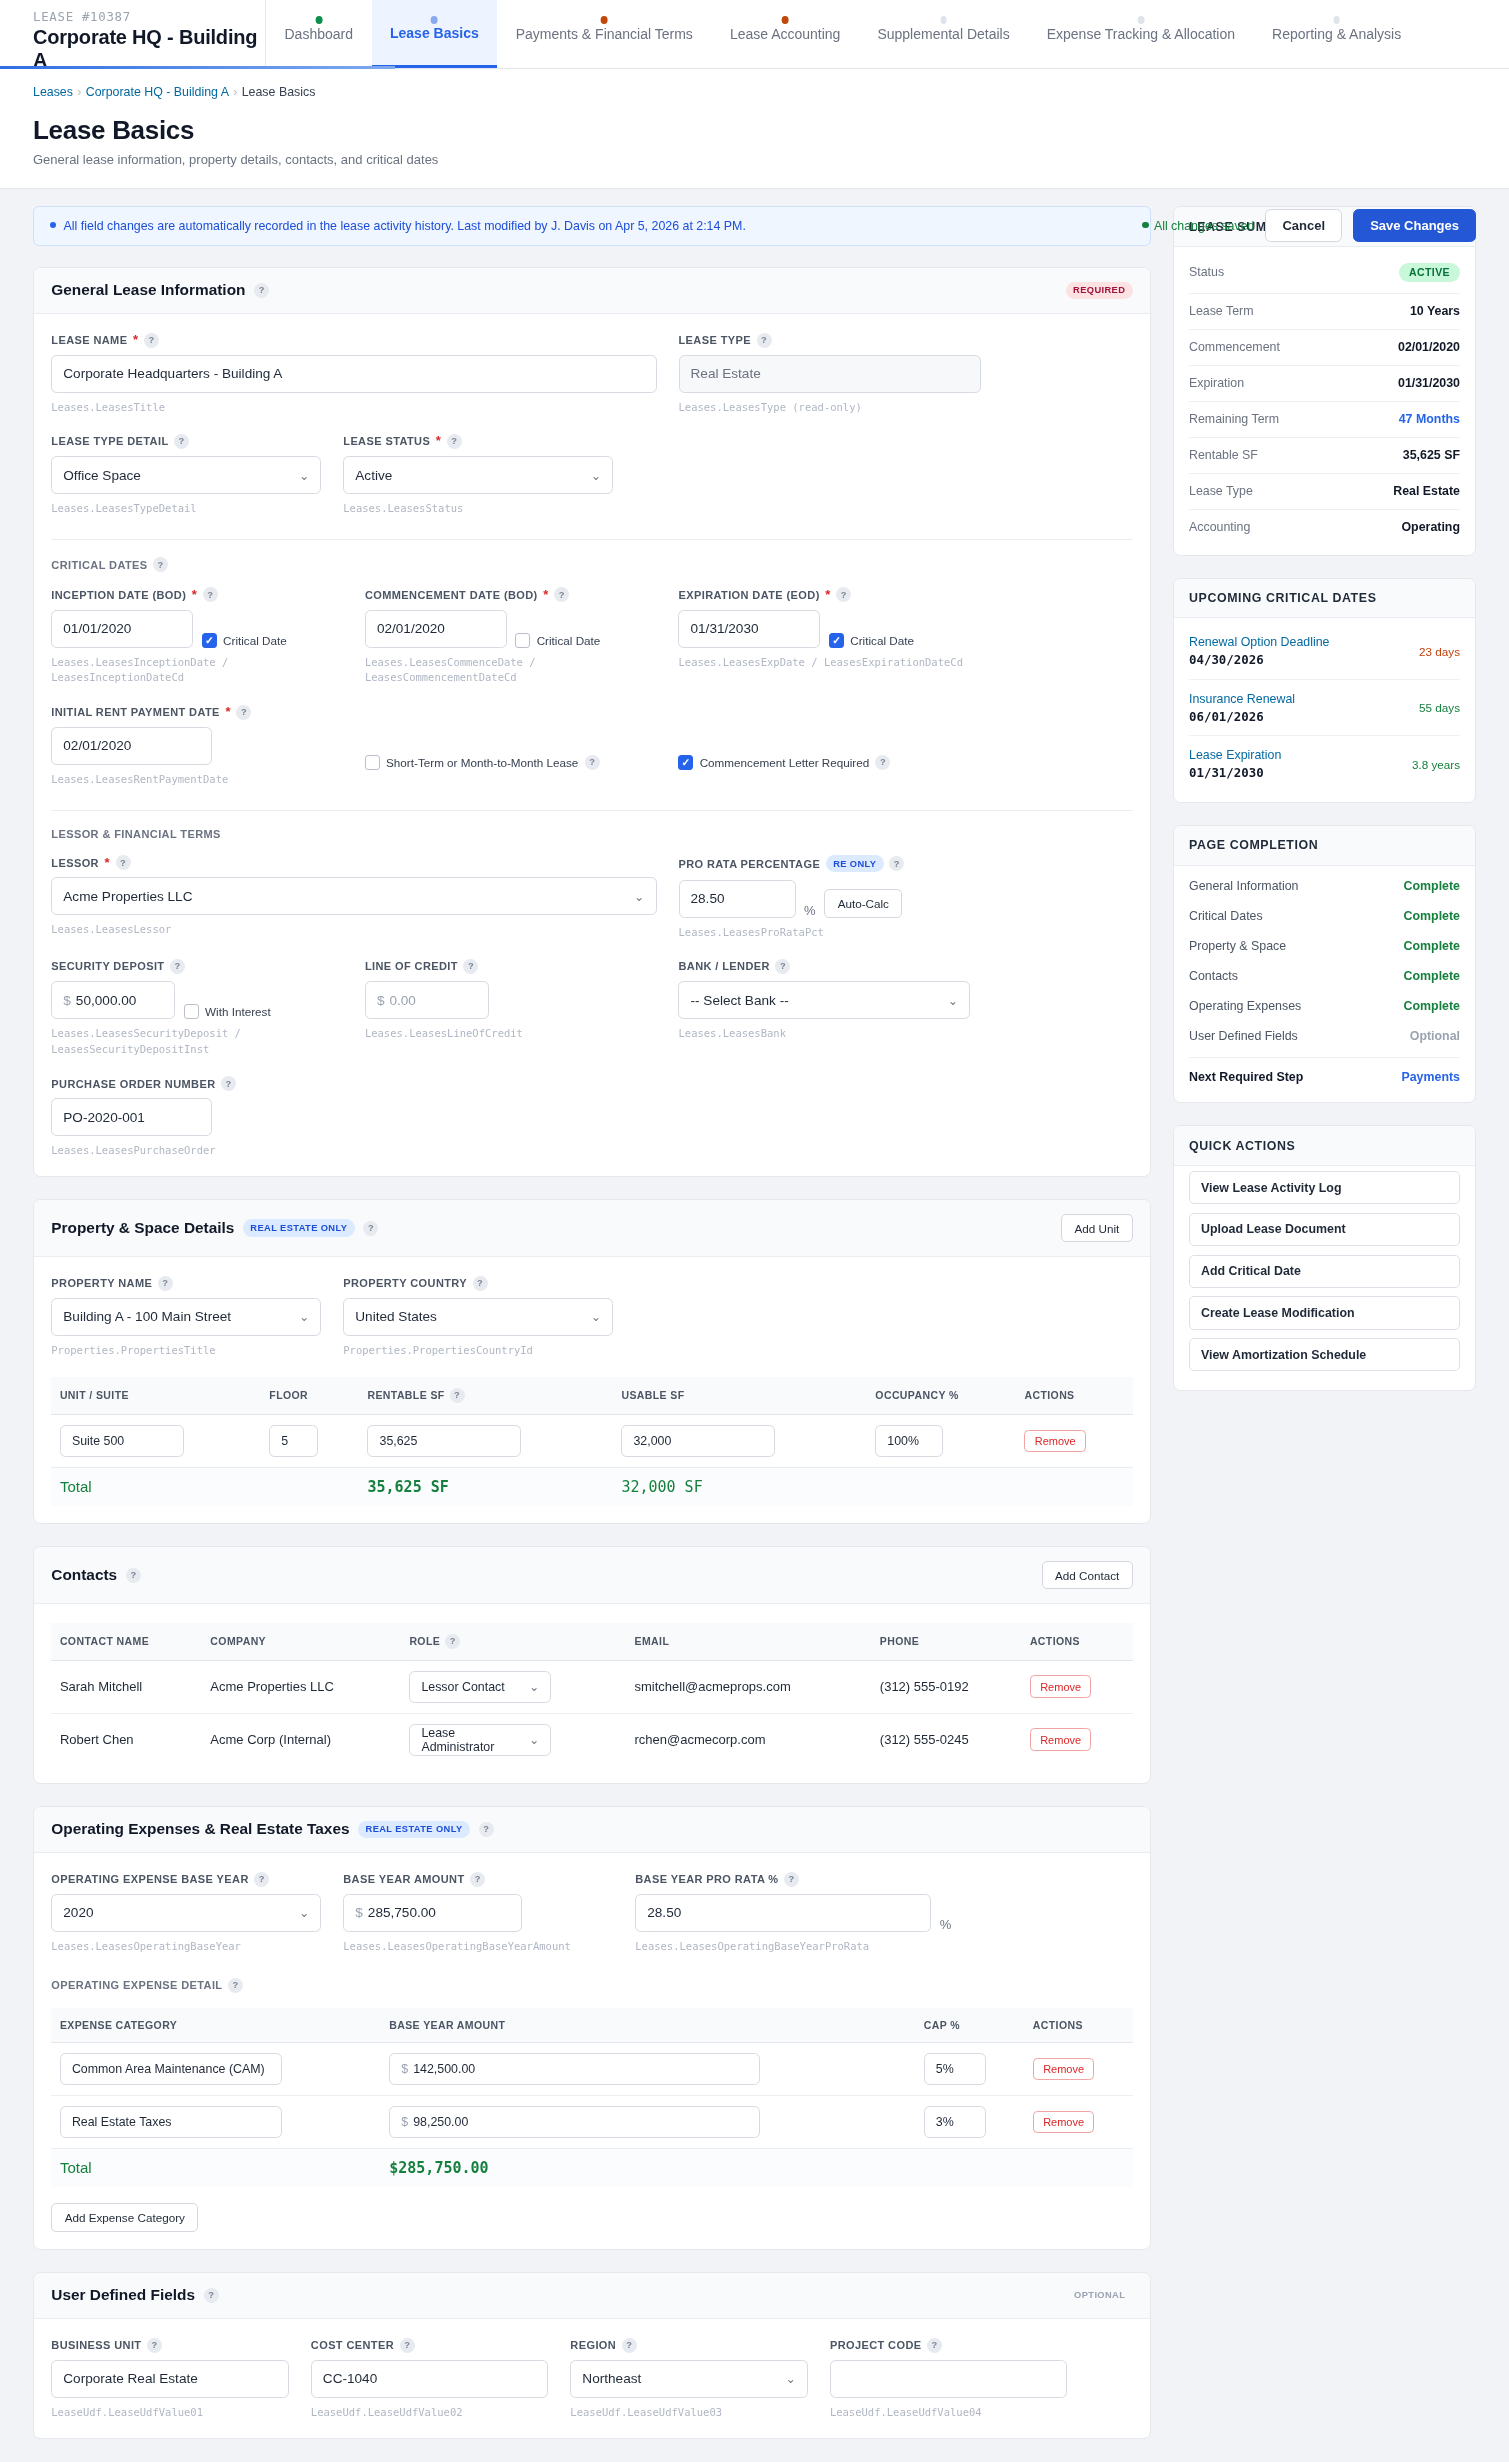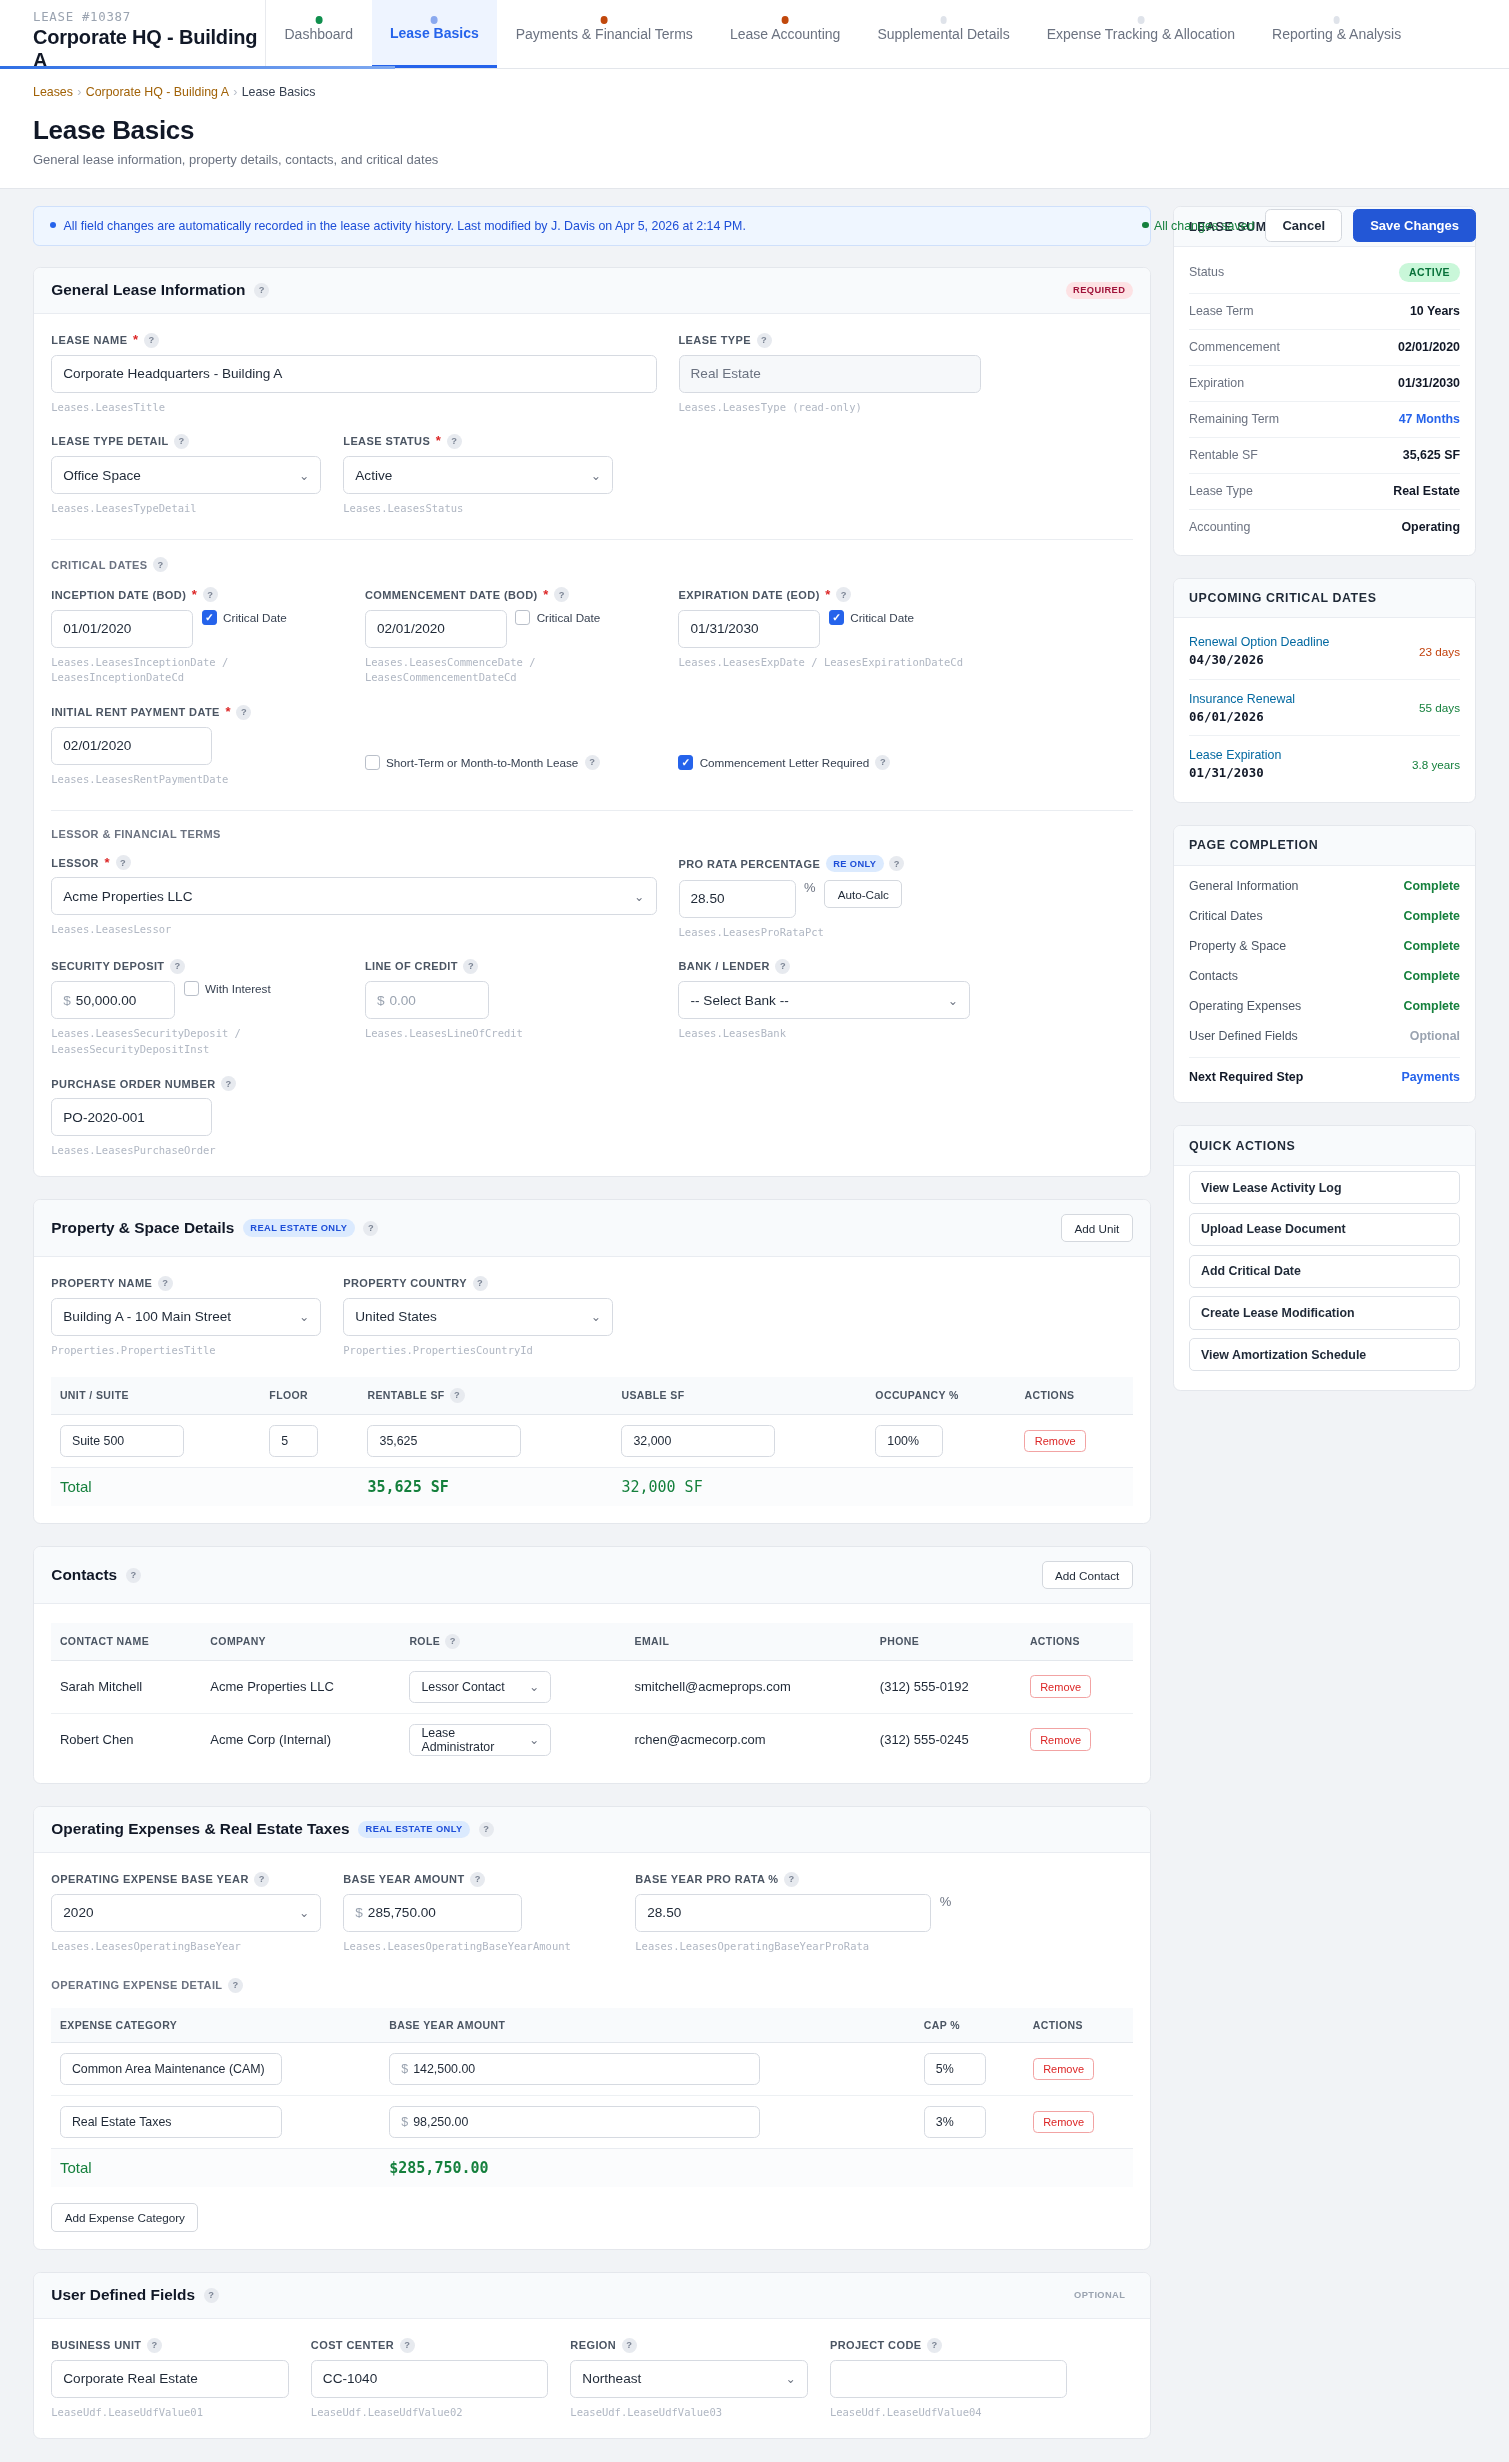--- a/index.html
+++ b/index.html
@@ -79,21 +79,21 @@
   
   .pagehead {
     background: #ffffff;
     padding: 16px 33px 21px 33px;
     position: relative;
     border-bottom: 0.6px solid #e3e6eb;
   }
   .crumb { font-size: 12.4px; color: #9aa3b0; margin-bottom: 16px; }
   .crumb .sep { margin: 0 4.3px; color: #b7bec9; }
   .crumb .cur { color: #374151; }
-  .crumb a { color: #a16207; text-decoration: none; margin-top: 47px; }
+  .crumb a { color: #0369a1; text-decoration: none; margin-top: 47px; }
   h1.page-title {
     font-size: 26px;
     font-weight: bold;
     letter-spacing: -0.3px;
     color: #111827;
     margin-bottom: 6.2px;
   }
   .page-desc { font-size: 13px; color: #6b7280; }
   .head-actions {
     position: absolute;
@@ -212,21 +212,21 @@
   }
   .inp.ro { background: #f6f8fa; color: #6b7280; }
   .inp.sel { justify-content: space-between; cursor: pointer; }
   .inp.placeholder { color: #9aa3b0; }
   .chev { color: #6b7280; font-size: 12.4px; }
   .money-pre { color: #9aa3b0; margin-right: 5px; }
   .hint {
     margin-top: 6.8px; font-size: 10.5px; color: #b0b7c3;
     font-family: "DejaVu Sans Mono", monospace; line-height: 1.5;
   }
-  .row-inline { display: flex; align-items: flex-start; gap: 8.6px; }
+  .row-inline { display: flex; align-items: flex-end; gap: 8.6px; }
 
   .chk-wrap { display: flex; align-items: center; gap: 6.2px; font-size: 11.7px; color: #374151; white-space: nowrap; }
   .chk {
     width: 15px; height: 15px; border-radius: 3.1px;
     border: 0.9px solid #b9bfc9; background: #fff; flex: 0 0 auto;
   }
   .chk.on {
     background: #2563eb; border-color: #2563eb;
     display: flex; align-items: center; justify-content: center;
     color: #fff; font-size: 10.5px; font-weight: bold;

